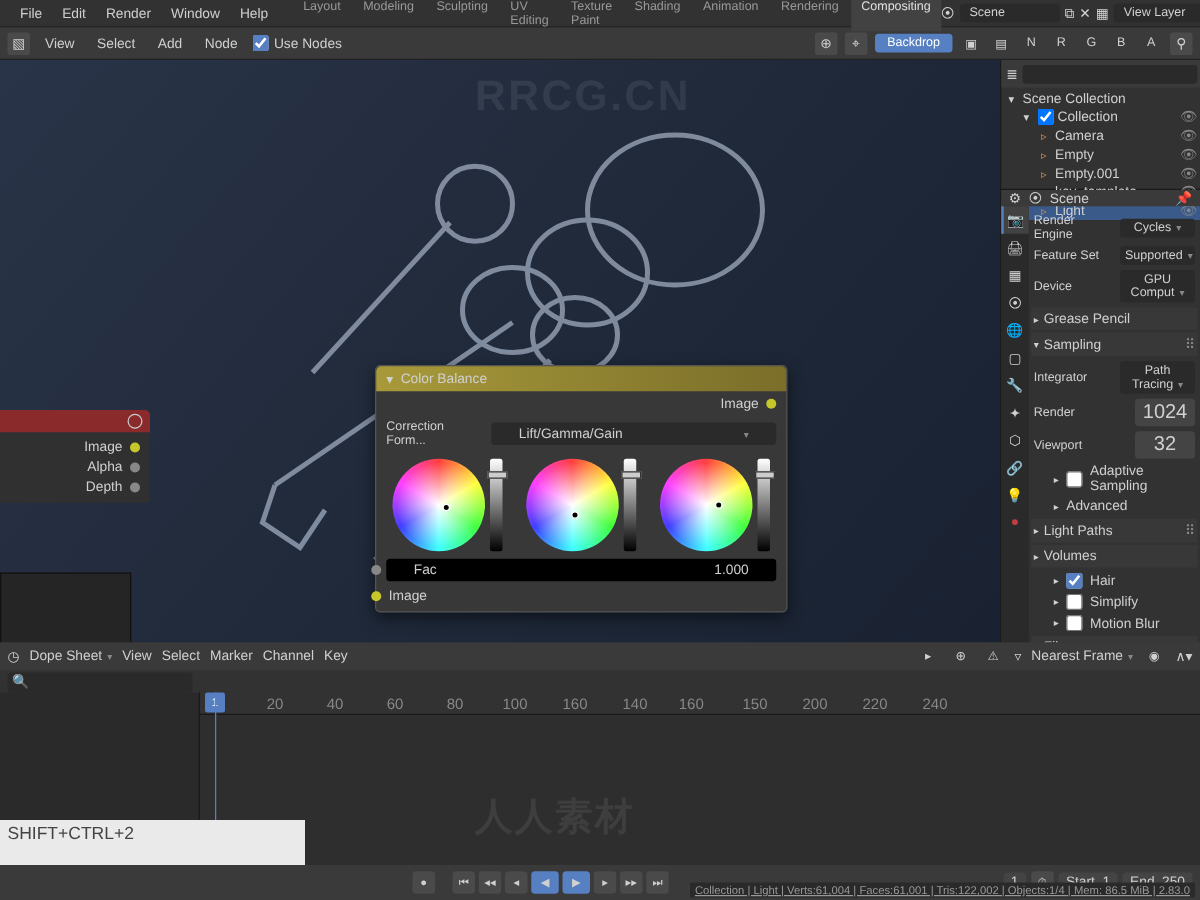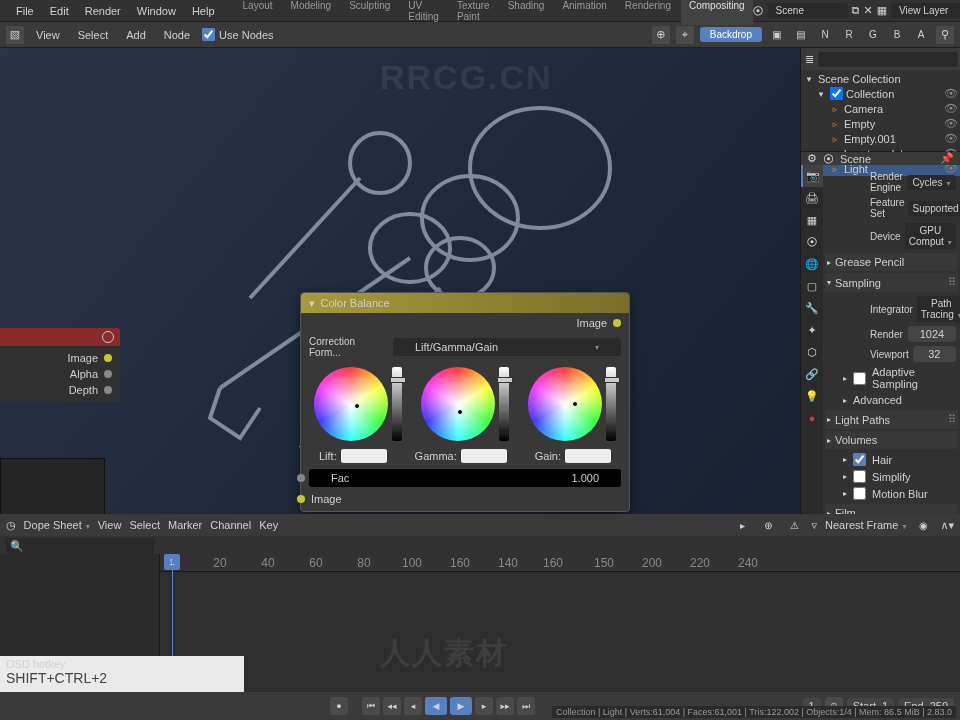--- a/index.html
+++ b/index.html
@@ -58,24 +58,24 @@
 .tree-indent-2 { padding-left: 28px; }
 .tree-icon { width: 12px; height: 12px; display: inline-flex; align-items: center; justify-content: center; font-size: 9px; }
 .tree-eye { margin-left: auto; color: #888; }
 .tree-row.sel { background: #3a5a8a; }
 .props-header { height: 24px; background: #3a3a3a; display: flex; align-items: center; padding: 0 6px; gap: 6px; }
 .props-body { display: flex; flex: 1; }
 .props-tabs { width: 22px; background: #2a2a2a; display: flex; flex-direction: column; }
 .ptab { height: 22px; display: flex; align-items: center; justify-content: center; cursor: pointer; font-size: 11px; }
 .ptab.active { background: #424242; border-left: 2px solid #5680c2; }
 .props-content { flex: 1; padding: 4px 4px; overflow-y: auto; }
-.prop-row { display: flex; align-items: center; padding: 2px 0; gap: 4px; margin-left: 43px; }
+.prop-row { display: flex; align-items: center; padding: 2px 0; gap: 4px; }
 .prop-row .lbl { flex: 1; font-size: 10px; }
 .prop-row .val { width: 60px; background: #2a2a2a; padding: 2px 4px; border-radius: 3px; font-size: 10px; text-align: center; }
-.prop-row .valnum { width: 48px; background: #444; padding: 2px 4px; border-radius: 3px; font-size: 11px; text-align: center; }
+.prop-row .valnum { width: 48px; background: #444; padding: 2px 4px; border-radius: 3px; font-size: 16px; text-align: center; }
 .section-hdr { display: flex; align-items: center; padding: 3px 2px; gap: 4px; font-size: 10px; background: #383838; margin: 2px -2px; }
 .section-hdr .chev { font-size: 8px; }
 .section-hdr .dots { margin-left: auto; color: #888; }
 .subrow { padding: 2px 2px 2px 16px; display: flex; align-items: center; gap: 6px; font-size: 10px; }
 .subrow input[type="checkbox"] { accent-color: #5680c2; }
 .dopesheet-area { height: 190px; background: #323232; position: relative; }
 .ds-header { height: 22px; background: #3a3a3a; display: flex; align-items: center; padding: 0 6px; gap: 8px; }
 .ds-search { height: 20px; padding: 0 6px; display: flex; align-items: center; }
 .ds-search input { width: 148px; background: #2a2a2a; border: none; padding: 2px 4px; border-radius: 3px; color: #ccc; }
 .ds-summary { height: 18px; background: #5a2a2a; padding: 0 6px; display: flex; align-items: center; font-size: 10px; }
@@ -86,21 +86,21 @@
 .tl-playhead-flag { position: absolute; top: 0; width: 16px; height: 16px; background: #5680c2; color: #fff; font-size: 9px; display: flex; align-items: center; justify-content: center; border-radius: 2px; transform: translateX(-50%); }
 .tl-left-gutter { position: absolute; top: 40px; left: 0; width: 160px; bottom: 0; background: #2a2a2a; border-right: 1px solid #1a1a1a; }
 .osd { position: absolute; left: 0; bottom: 28px; width: 244px; height: 36px; background: #eaeaea; color: #222; padding: 2px 6px; font-size: 10px; }
 .osd .big { font-size: 14px; font-weight: 500; color: #444; }
 .bottom-bar { position: absolute; left: 0; right: 0; bottom: 0; height: 28px; background: #3a3a3a; display: flex; align-items: center; }
 .playback-controls { position: absolute; left: 330px; display: flex; gap: 3px; align-items: center; }
 .pc-btn { width: 18px; height: 18px; background: #4a4a4a; border-radius: 3px; display: flex; align-items: center; justify-content: center; cursor: pointer; font-size: 9px; }
 .pc-btn.play { background: #5680c2; width: 22px; }
 .frame-controls { position: absolute; right: 6px; display: flex; gap: 4px; align-items: center; }
 .fc-field { background: #444; padding: 2px 6px; border-radius: 3px; font-size: 10px; display: flex; gap: 6px; }
-.status-text { position: absolute; right: 4px; bottom: 2px; font-size: 9px; color: #999; background: #2a2a2a; padding: 1px 4px; }
+.status-text { position: absolute; right: 4px; bottom: 2px; font-size: 9px; color: #999; background: #2a2a2a; padding: 1px 4px; text-decoration: underline; }
 .chevd::after { content: "▾"; font-size: 8px; margin-left: 4px; color: #888; }
 svg.key-svg path, svg.key-svg circle, svg.key-svg ellipse { fill: none; stroke: #a8b4c8; stroke-width: 4; }
 .watermark { position: absolute; color: rgba(255,255,255,0.08); font-size: 34px; font-weight: bold; pointer-events: none; letter-spacing: 2px; }
 </style>
 </head>
 <body>
 
 <div class="topbar">
   <div class="logo"></div>
   <div class="menu-item">File</div>
@@ -222,34 +222,20 @@
             </div>
           <div class="vslider"></div>
         </div>
         <div class="wheel-group">
           <div class="wheel">
               <div class="wheel-dot" style="top:34px;left:44px"></div>
             </div>
           <div class="vslider"></div>
         </div>
       </div>
-      <div class="wheel-values">
-        <div class="wv">
-            <span>Lift:</span>
-            <span class="swatch"></span>
-          </div>
-        <div class="wv">
-            <span>Gamma:</span>
-            <span class="swatch"></span>
-          </div>
-        <div class="wv">
-            <span>Gain:</span>
-            <span class="swatch"></span>
-          </div>
-      </div>
       <div class="fac-row">
         <span class="socket-dot gray" style="position:absolute;left:-12px;top:5px"></span>
         <span>Fac</span>
         <span>1.000</span>
       </div>
       <div class="img-in-row">
         <span class="socket-dot" style="margin-left:-12px"></span>
         <span>Image</span>
       </div>
     </div>
@@ -456,21 +442,20 @@
       <span class="tl-tick" style="left:540px">220</span>
       <span class="tl-tick" style="left:588px">240</span>
       <div class="tl-playhead-flag" style="left:12px">1</div>
     </div>
     <div class="tl-playhead" style="left:12px"></div>
   </div>
   <div class="watermark" style="bottom:30px; left:380px; font-size:30px;">人人素材</div>
 </div>
 
 <div class="osd">
-  <div>OSD hotkey</div>
   <div class="big">SHIFT+CTRL+2</div>
 </div>
 
 <div class="bottom-bar">
   <div class="playback-controls">
     <div class="pc-btn">●</div>
     <div style="width:8px"></div>
     <div class="pc-btn">⏮</div>
     <div class="pc-btn">◂◂</div>
     <div class="pc-btn">◂</div>

